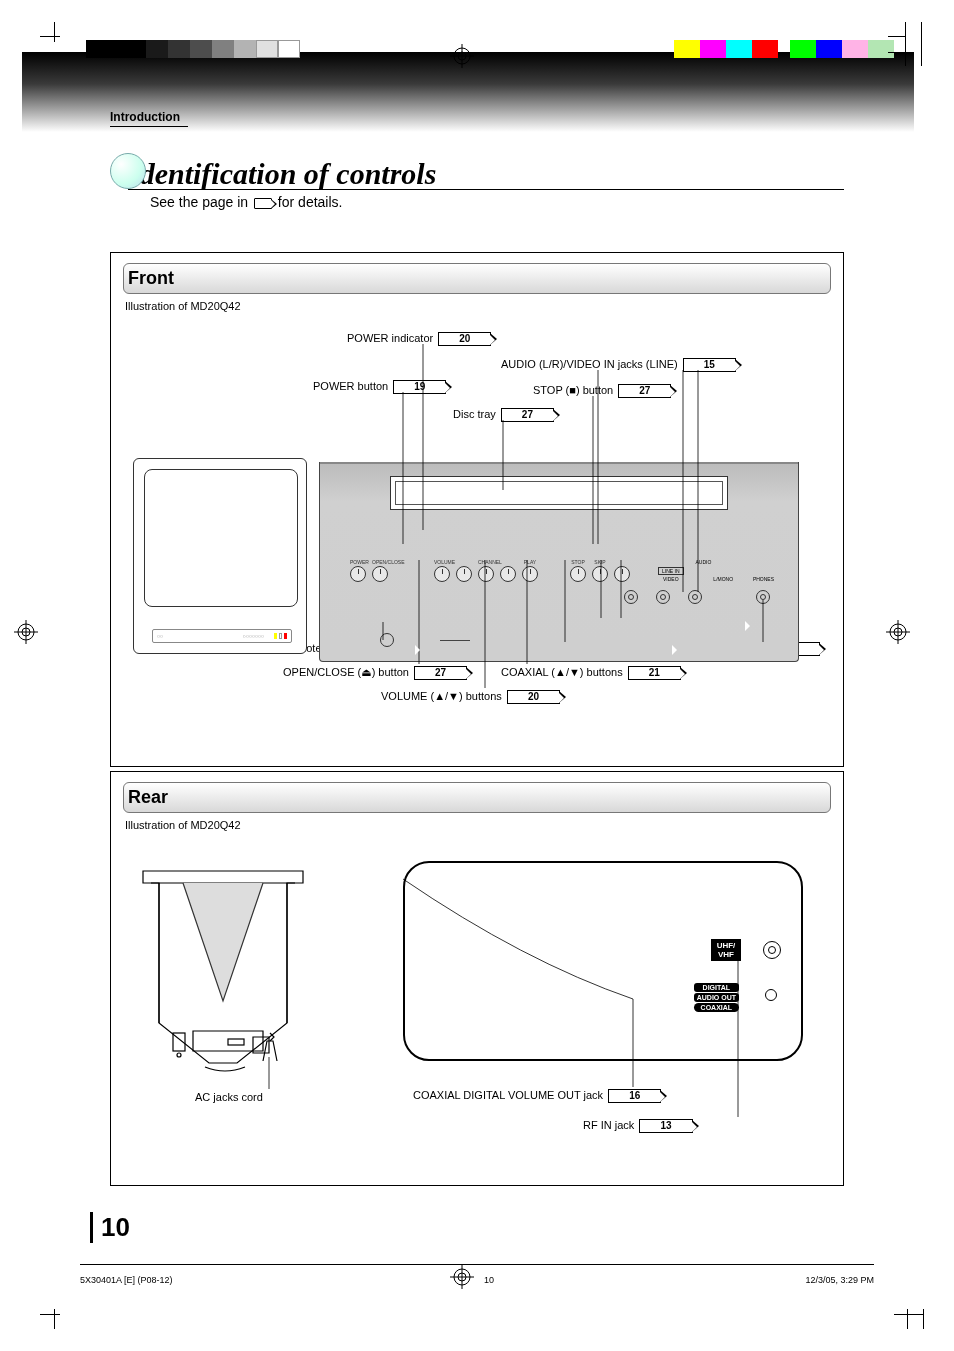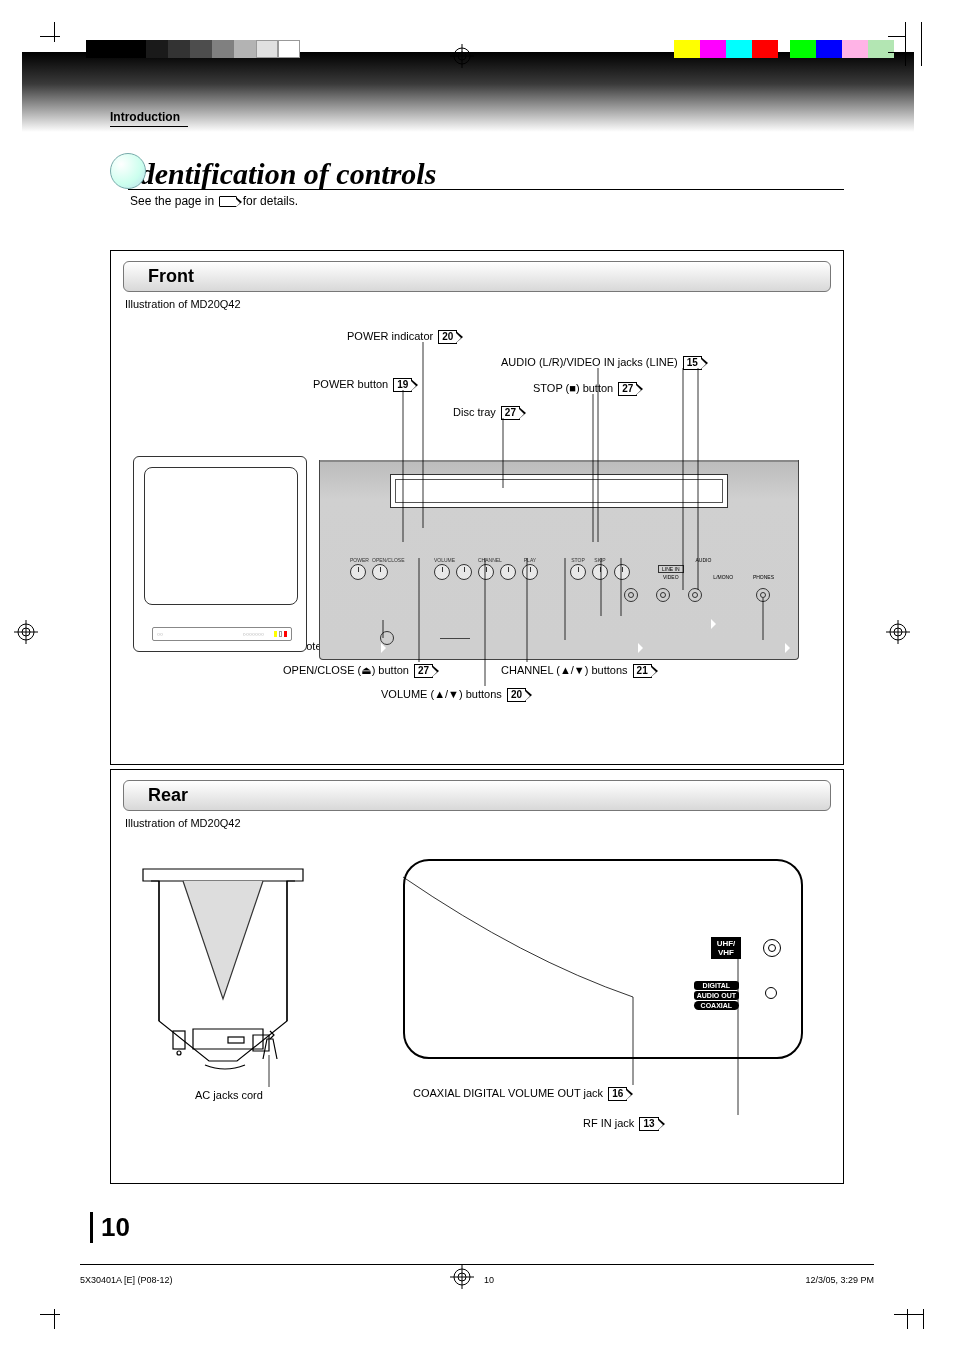--- a/index.html
+++ b/index.html
@@ -37,21 +37,21 @@
   .title-bubble {
     position:absolute; left:0; top:-4px; width:36px; height:36px;
     border:1px solid #7aa; border-radius:50%;
     background: radial-gradient(circle at 30% 30%, #fff 0%, #cfe 60%, #bde 100%);
   }
   .title {
     font-family: "Times New Roman", Times, serif;
     font-style: italic; font-weight:bold; font-size:30px;
     padding-left:18px;
   }
-  .subnote { font-size:12px; margin-left:20px; margin-top:4px; }
+  .subnote { font-size:14px; margin-left:40px; margin-top:4px; }
   .pagebox-inline {
     display:inline-block; width:18px; height:11px; border:1px solid #000; border-radius:1px;
     vertical-align:middle; position:relative; margin:0 2px;
   }
   .pagebox-inline::after {
     content:""; position:absolute; right:-6px; top:0; width:0; height:0;
     border-top:5.5px solid transparent; border-bottom:5.5px solid transparent;
     border-left:6px solid #000;
   }
   .pagebox-inline::before {
@@ -60,29 +60,29 @@
     border-left:4px solid #fff; z-index:1;
   }
 
   .panel {
     border:1px solid #000; padding:12px 12px 24px 12px; margin-top:42px;
     position:relative;
   }
   .panel-title-box {
     border:1px solid #777; border-radius:6px;
     background: linear-gradient(#fff, #d8d8d8);
-    padding:4px 24px; font-weight:bold; font-size:18px;
+    padding:4px 4px; font-weight:bold; font-size:18px;
     margin:-2px 0 6px 0;
   }
   .panel-sub { font-size:11px; margin:4px 0 10px 2px; }
 
   .callout-area { position:relative; height:420px; }
   .callout { position:absolute; font-size:11px; white-space:nowrap; }
   .pgref {
-    display:inline-block; border:1px solid #000; padding:0 3px; font-size:10px;
+    display:inline-block; border:1px solid #000; padding:0 20px; font-size:10px;
     font-weight:bold; vertical-align:middle; line-height:12px; margin-left:2px;
     position:relative;
   }
   .pgref::after {
     content:""; position:absolute; right:-7px; top:0; width:0; height:0;
     border-top:6.5px solid transparent; border-bottom:6.5px solid transparent;
     border-left:7px solid #000;
   }
   .pgref::before {
     content:""; position:absolute; right:-5px; top:1.5px; width:0; height:0;
@@ -312,21 +312,21 @@
       </div>
       <div class="callout" style="left:160px;top:344px">
         <span>OPEN/CLOSE (⏏) button</span>
         <span class="pgref">27</span>
       </div>
       <div class="callout" style="left:258px;top:368px">
         <span>VOLUME (▲/▼) buttons</span>
         <span class="pgref">20</span>
       </div>
       <div class="callout" style="left:378px;top:344px">
-        <span>CHANNEL (▲/▼) buttons</span>
+        <span>COAXIAL (▲/▼) buttons</span>
         <span class="pgref">21</span>
       </div>
       <div class="callout" style="left:412px;top:320px">
         <span>PLAY (▶) button</span>
         <span class="pgref">27</span>
       </div>
       <div class="callout" style="left:448px;top:296px">
         <span>SKIP (|◀◀/▶▶|) buttons</span>
         <span class="pgref">29</span>
       </div>

